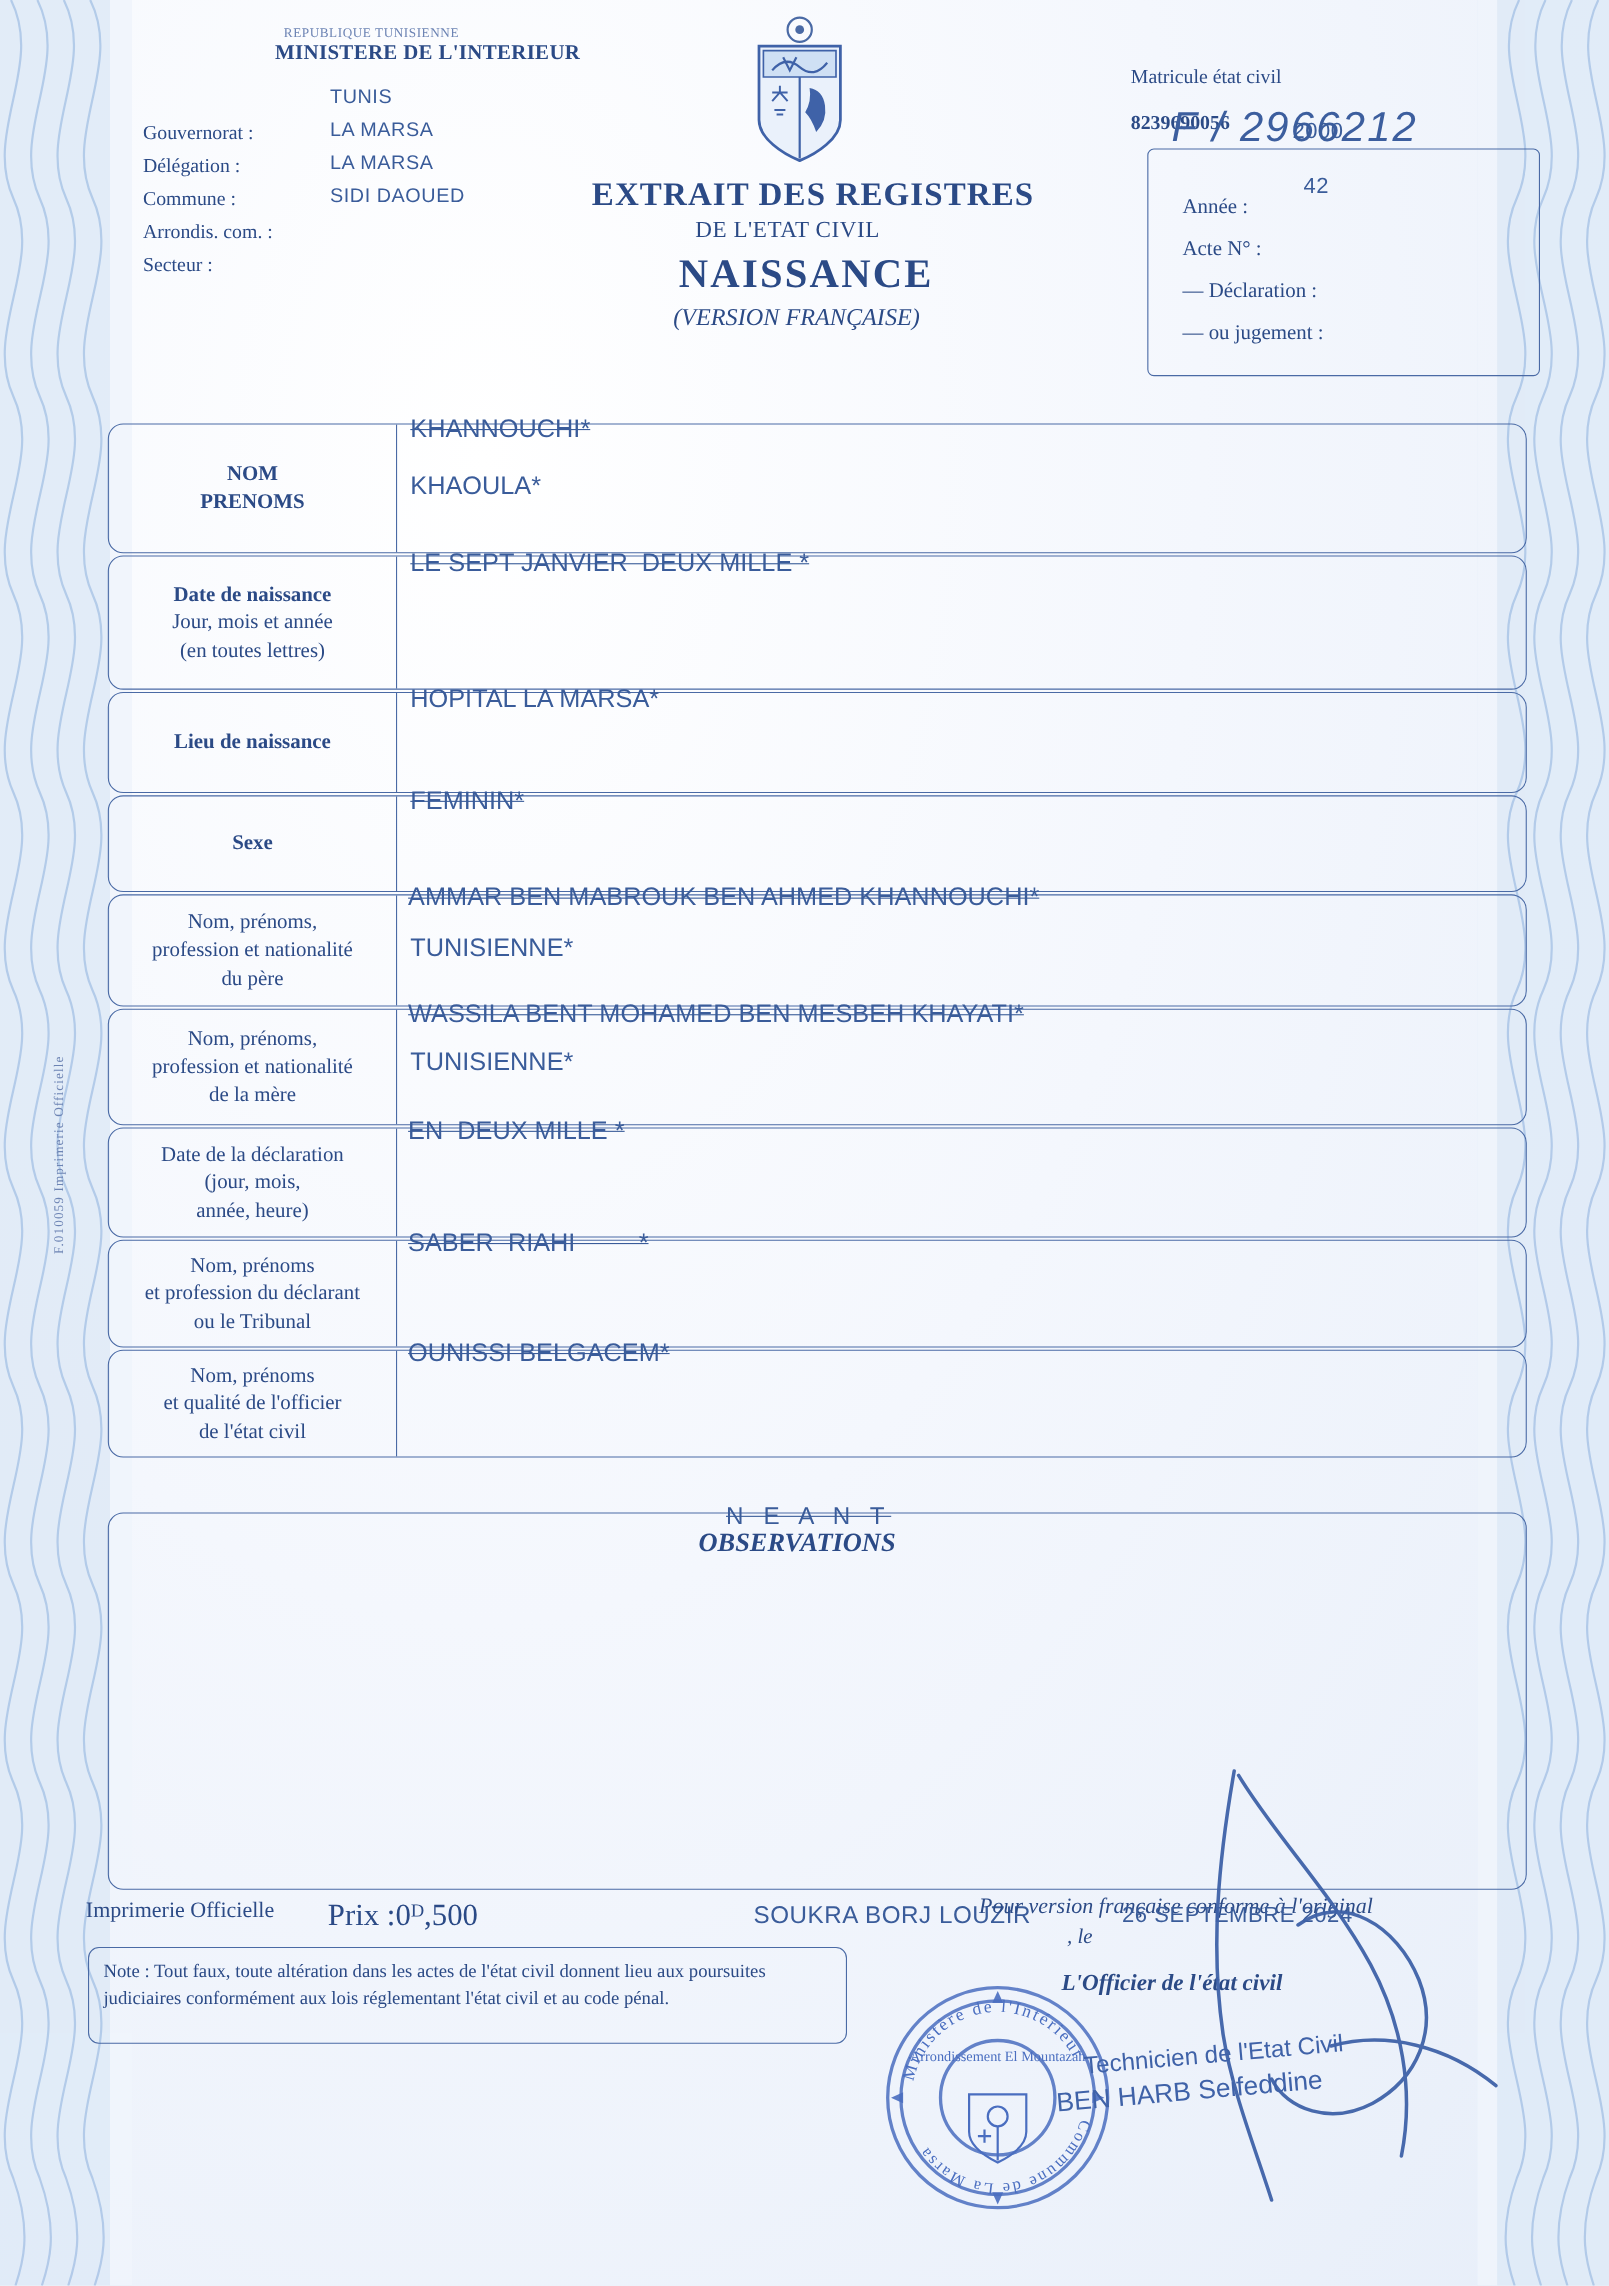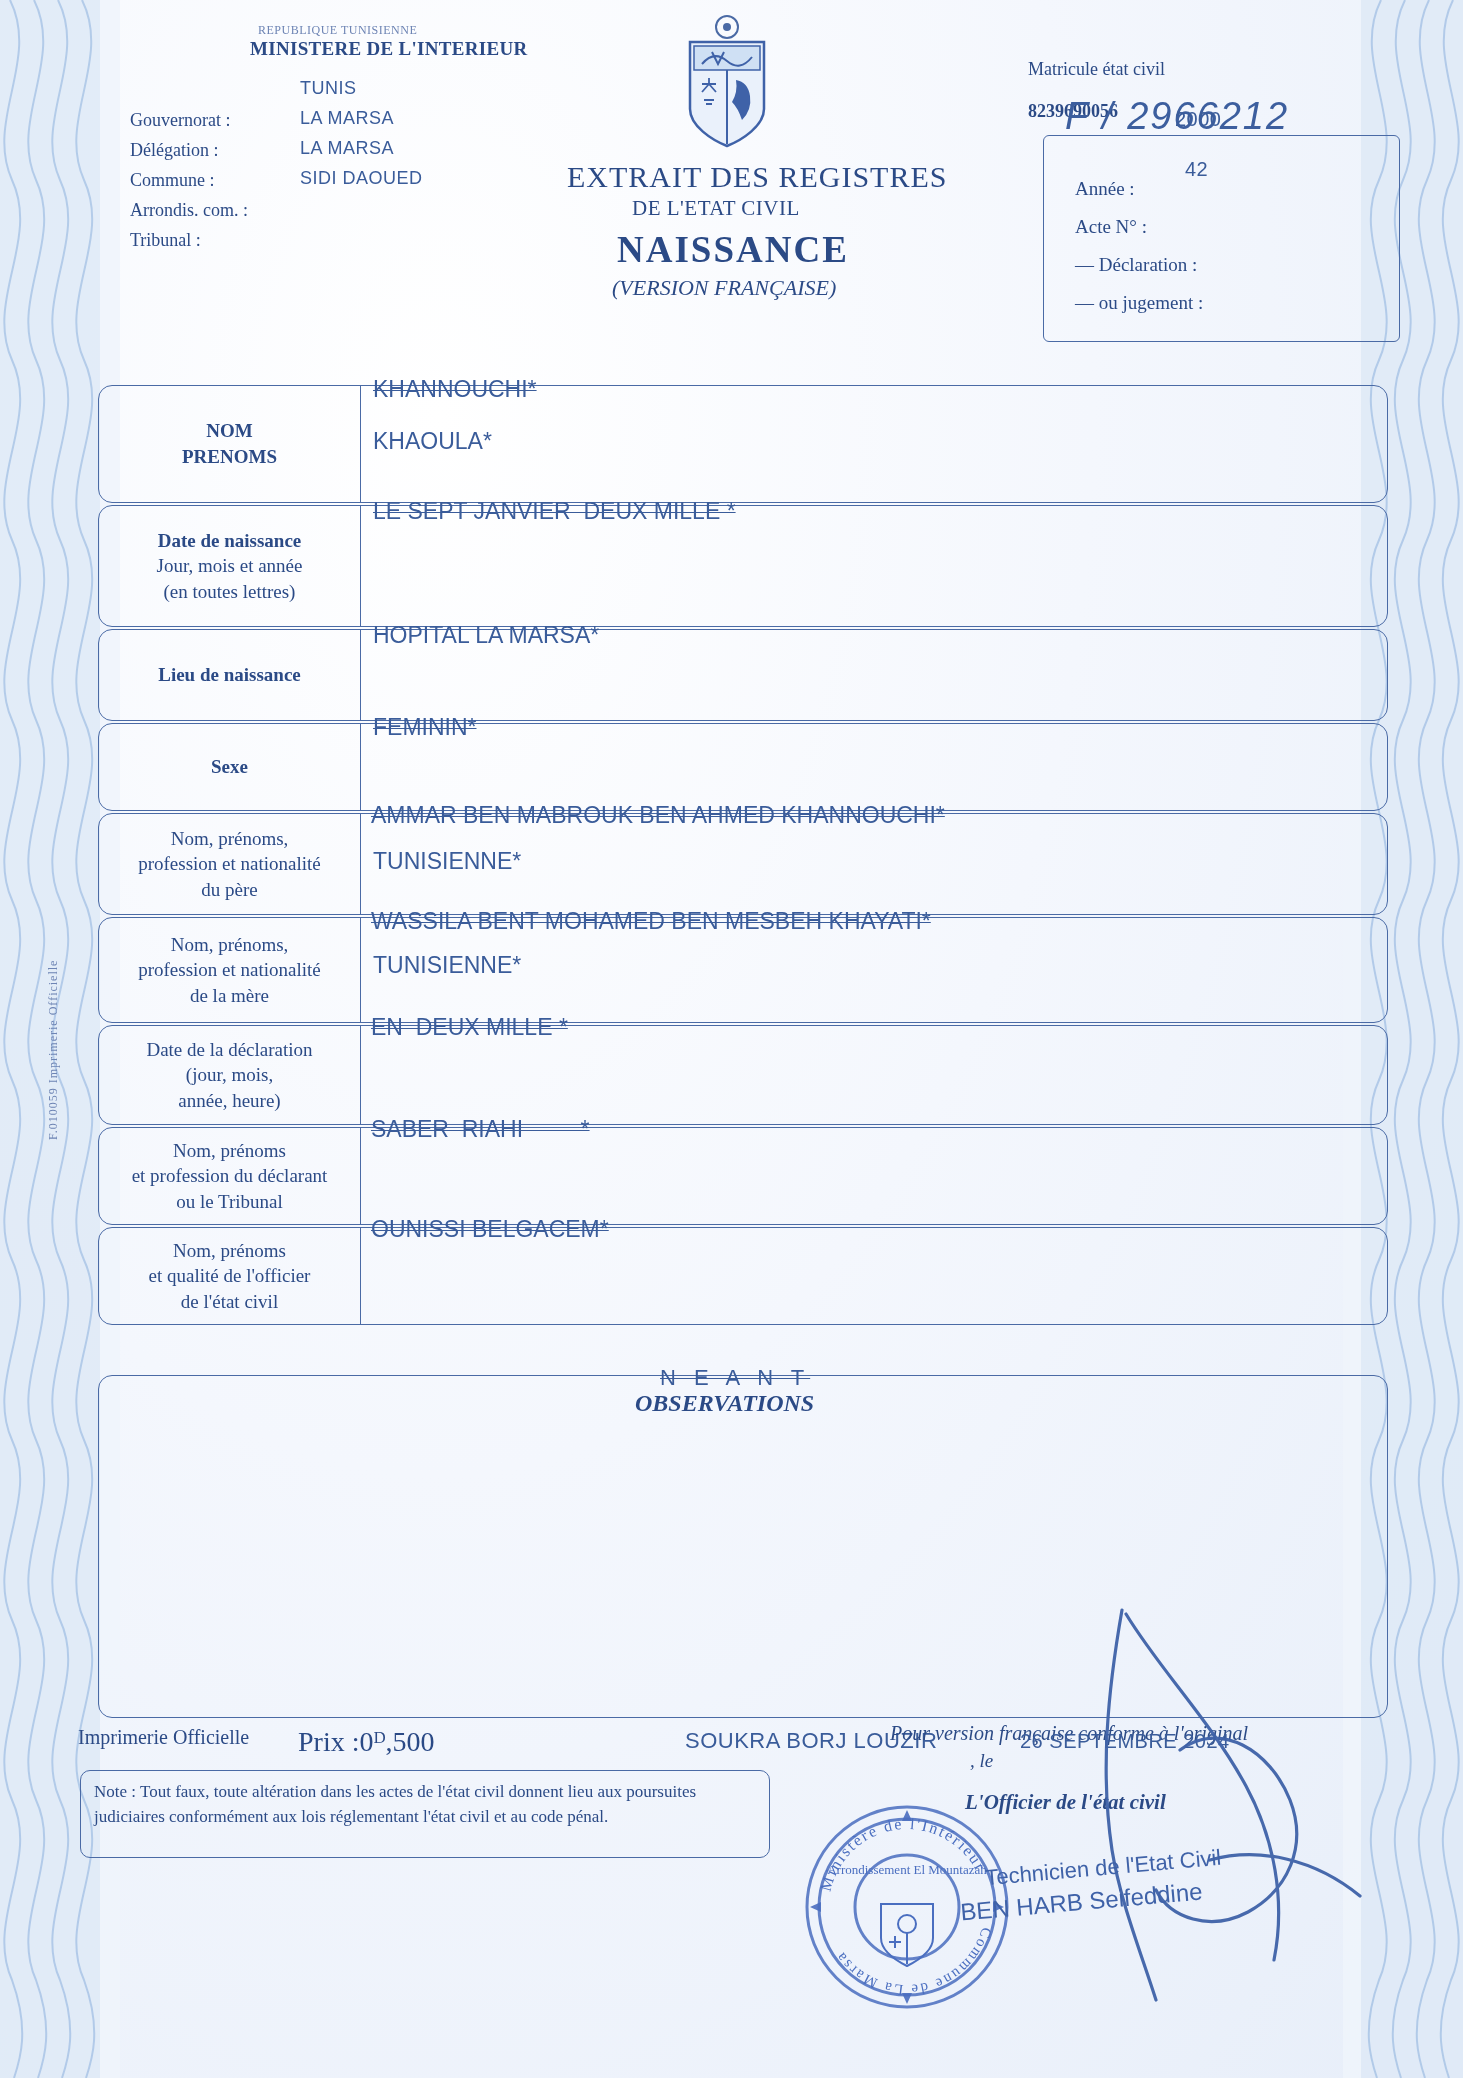--- a/index.html
+++ b/index.html
@@ -41,21 +41,21 @@
   #hdr-min{left:250px;top:38px;font-size:19px;font-weight:bold;letter-spacing:.3px;}
 
   .addr-lbl{font-size:18px;}
   .addr-val{font-size:18px;}
 
   
   #crest{
     position:absolute;left:672px;top:14px;width:110px;height:135px;
   }
   
-  #title1{left:538px;top:160px;font-size:30px;font-weight:normal;letter-spacing:1px;margin-left:29px;}
+  #title1{left:538px;top:160px;font-size:30px;font-weight:bold;letter-spacing:1px;}
   #title2{left:632px;top:196px;font-size:21px;letter-spacing:.5px;}
   #title3{left:617px;top:228px;font-size:37px;font-weight:bold;letter-spacing:2px;}
   #title4{left:612px;top:275px;font-size:22px;font-style:italic;}
 
   #matricule{left:1010px;top:38px;font-size:18px;}
   #bignum{left:1065px;top:95px;font-size:38px;letter-spacing:2px;font-family:"Liberation Sans",sans-serif;color:#3c5e9e;font-style:italic;}
   #year-hand{left:1175px;top:108px;font-size:20px;}
   #acte-hand{left:1185px;top:158px;font-size:20px;}
 
   #rbox{
@@ -156,21 +156,21 @@
 
   <div class="t" id="hdr-rep">REPUBLIQUE TUNISIENNE</div>
   <div class="t" id="hdr-min">MINISTERE DE L'INTERIEUR</div>
 
   <div class="t addr-val hand" style="left:300px;top:78px;">TUNIS</div>
 
   <div class="t addr-lbl" style="left:130px;top:110px;">Gouvernorat :</div>
   <div class="t addr-lbl" style="left:130px;top:140px;">Délégation :</div>
   <div class="t addr-lbl" style="left:130px;top:170px;">Commune :</div>
   <div class="t addr-lbl" style="left:130px;top:200px;">Arrondis. com. :</div>
-  <div class="t addr-lbl" style="left:130px;top:230px;">Tribunal :</div>
+  <div class="t addr-lbl" style="left:130px;top:230px;">Secteur :</div>
 
   <div class="t addr-val hand" style="left:300px;top:108px;">LA MARSA</div>
   <div class="t addr-val hand" style="left:300px;top:138px;">LA MARSA</div>
   <div class="t addr-val hand" style="left:300px;top:168px;">SIDI DAOUED</div>
 
   <div id="crest">
     <svg width="110" height="135" viewBox="0 0 110 135" aria-hidden="true">
       <circle cx="55" cy="13" r="11" fill="none" stroke="#4a6aa5" stroke-width="2"></circle>
       <circle cx="55" cy="13" r="4" fill="#4a6aa5"></circle>
       <path d="M18 28 H92 V95 C92 112, 70 126, 55 132 C40 126, 18 112, 18 95 Z" fill="#eaf1fb" stroke="#3f62a8" stroke-width="2.5"></path>

